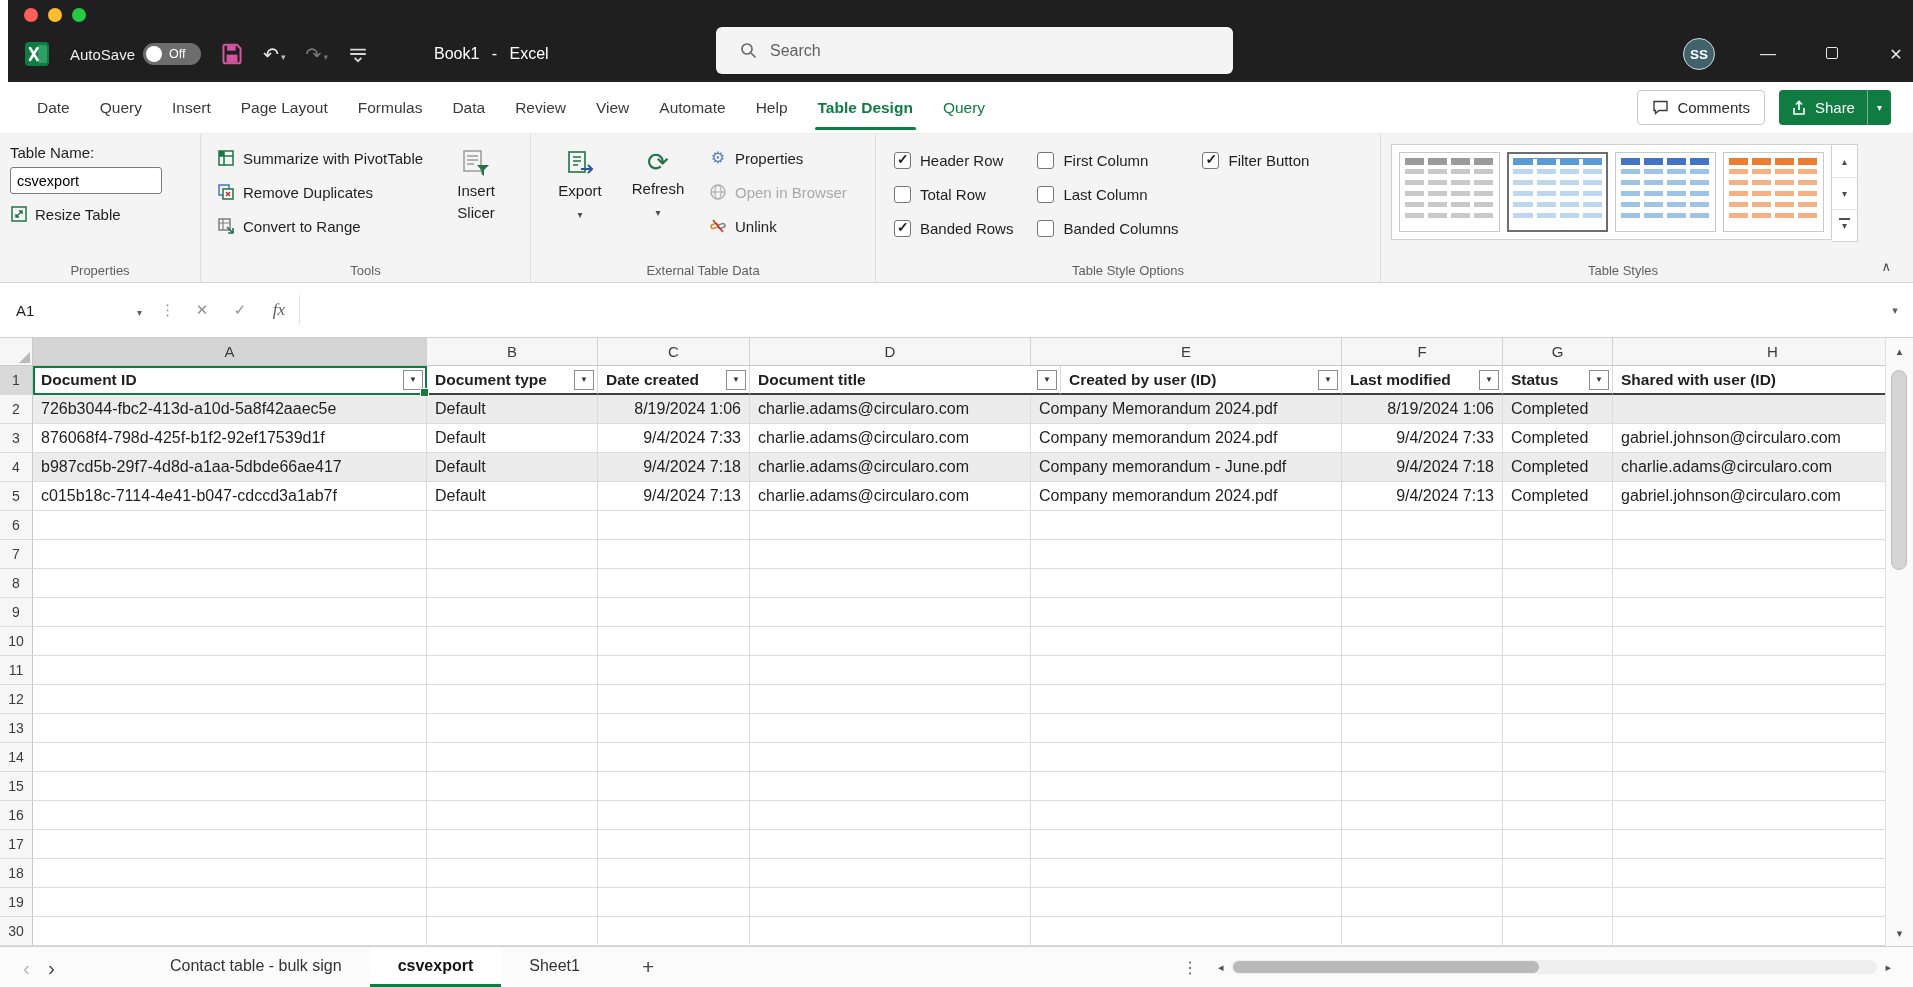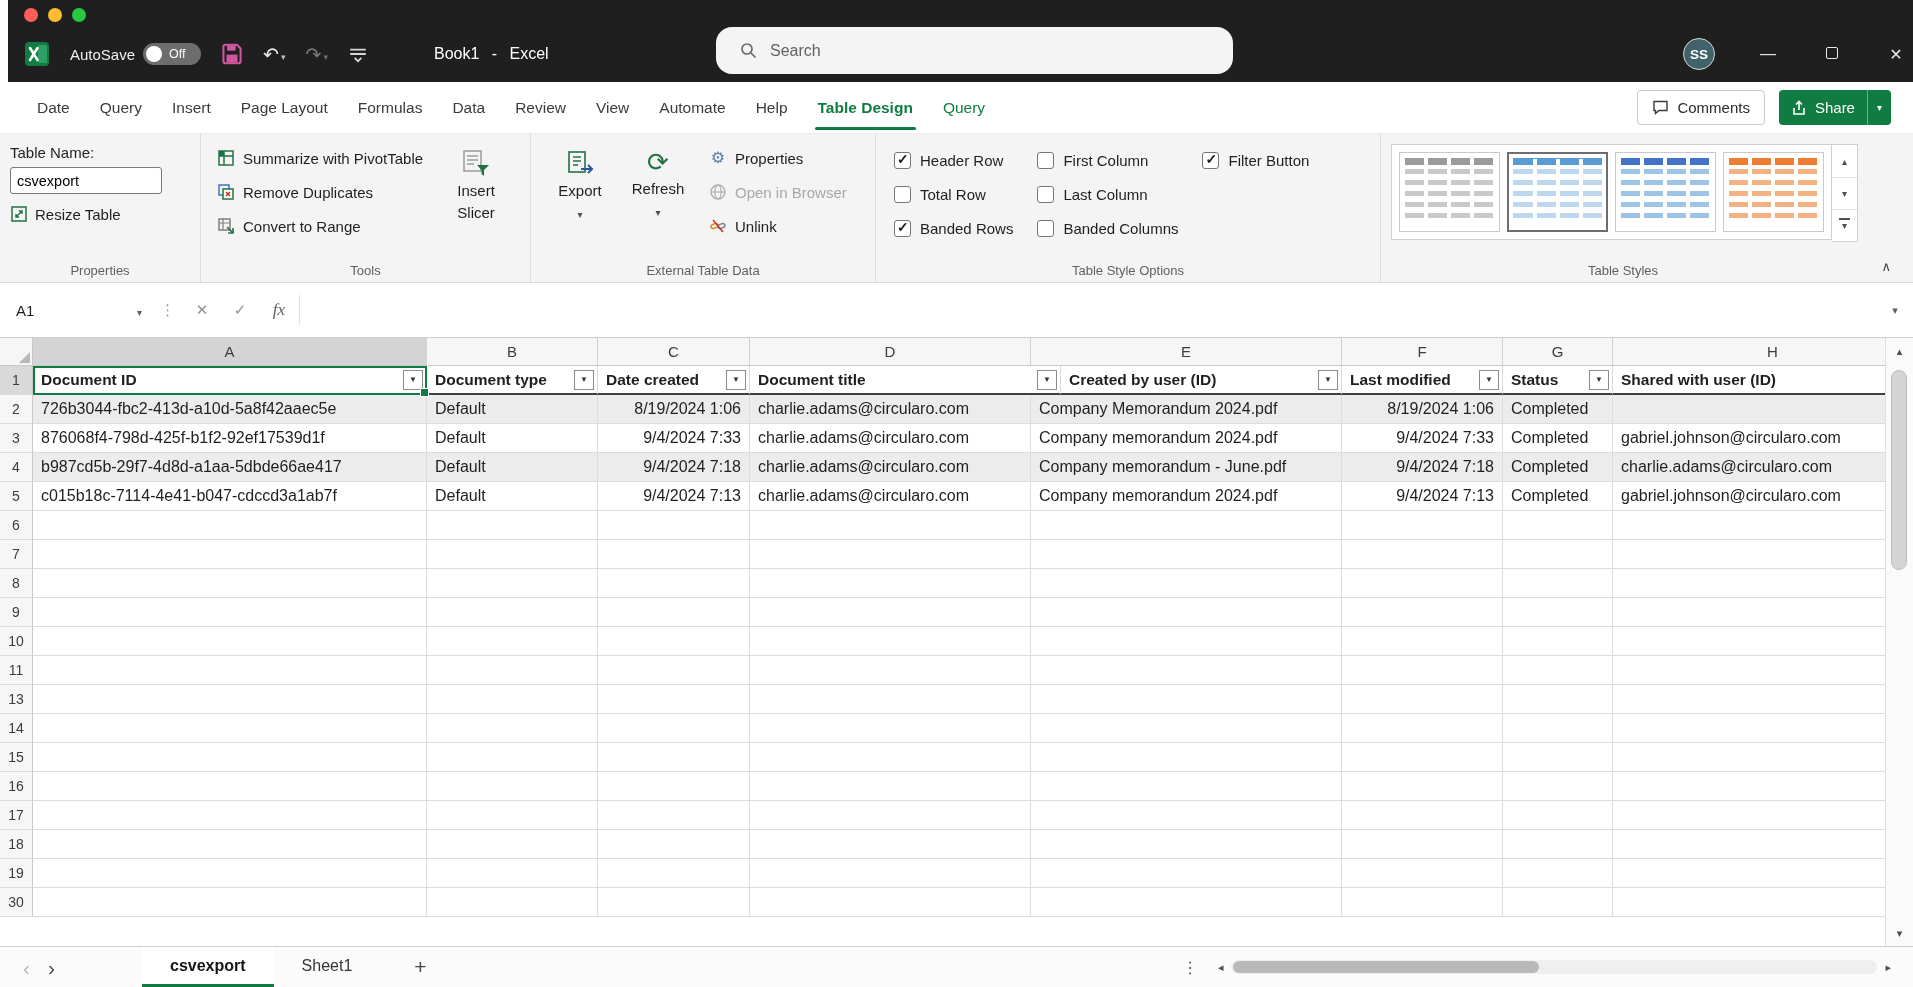--- a/index.html
+++ b/index.html
@@ -17,21 +17,21 @@
   .autosave { display:flex; align-items:center; gap:8px; font-size:15px; color:#f0f0f0; }
   .toggle { width:58px; height:22px; border-radius:11px; background:#6d6d6d; display:flex; align-items:center; padding:0 7px 0 3px; gap:7px; cursor:pointer; }
   .knob { width:16px; height:16px; background:#fff; border-radius:50%; }
   .toggle .state { color:#fff; font-size:12.5px; }
   .qbtn { display:flex; align-items:flex-end; gap:2px; cursor:pointer; }
   .uglyph { font-size:19px; line-height:19px; color:#e8e8e8; }
   .uglyph.dis { color:#7a7a7a; }
   .tinychev::after { content:"▾"; font-size:9px; color:#bdbdbd; }
   .tinychev.dis::after { color:#6f6f6f; }
   .doc-title { margin-left:46px; font-size:16px; color:#ffffff; word-spacing:8px; }
-  .searchbox { position:absolute; left:708px; top:27px; width:517px; height:47px; background:#f4f4f4; border-radius:16px; display:flex; align-items:center; gap:13px; padding-left:24px; cursor:text; }
+  .searchbox { position:absolute; left:708px; top:27px; width:517px; height:47px; background:#f4f4f4; border-radius:6px; display:flex; align-items:center; gap:13px; padding-left:24px; cursor:text; }
   .searchbox .ph { color:#616161; font-size:16px; }
   .tb-right { position:absolute; right:14px; top:34px; height:40px; display:flex; align-items:center; gap:42px; }
   .avatar { width:32px; height:32px; border-radius:50%; background:#41626b; border:1.5px solid #cfd8d8; color:#fff; font-size:13.5px; font-weight:700; display:flex; align-items:center; justify-content:center; }
   .winbtn { color:#e8e8e8; font-size:16px; cursor:pointer; width:22px; text-align:center; }
   .winbtn .sq { display:inline-block; width:12px; height:12px; border:1.4px solid #e8e8e8; border-radius:2px; }
 
   
   .menubar { position:absolute; top:82px; left:0; width:100%; height:52px; background:#fff; display:flex; align-items:stretch; padding:0 22px; border-bottom:1px solid #ececec; }
   .menu-tabs { display:flex; align-items:stretch; }
   .menu-tab { position:relative; display:flex; align-items:center; padding:0 15px; font-size:15.5px; color:#3b3b3b; cursor:pointer; white-space:nowrap; }
@@ -557,20 +557,31 @@
         <div class="ecell" style="width: 394px; text-align: left;"></div>
         <div class="ecell" style="width: 171px; text-align: left;"></div>
         <div class="ecell" style="width: 152px; text-align: right;"></div>
         <div class="ecell" style="width: 281px; text-align: left;"></div>
         <div class="ecell" style="width: 311px; text-align: left;"></div>
         <div class="ecell" style="width: 161px; text-align: right;"></div>
         <div class="ecell" style="width: 110px; text-align: left;"></div>
         <div class="ecell" style="width: 320px; text-align: left;"></div>
       </div>
       <div class="grow">
+        <div class="gut">12</div>
+        <div class="ecell" style="width: 394px; text-align: left;"></div>
+        <div class="ecell" style="width: 171px; text-align: left;"></div>
+        <div class="ecell" style="width: 152px; text-align: right;"></div>
+        <div class="ecell" style="width: 281px; text-align: left;"></div>
+        <div class="ecell" style="width: 311px; text-align: left;"></div>
+        <div class="ecell" style="width: 161px; text-align: right;"></div>
+        <div class="ecell" style="width: 110px; text-align: left;"></div>
+        <div class="ecell" style="width: 320px; text-align: left;"></div>
+      </div>
+      <div class="grow">
         <div class="gut">13</div>
         <div class="ecell" style="width: 394px; text-align: left;"></div>
         <div class="ecell" style="width: 171px; text-align: left;"></div>
         <div class="ecell" style="width: 152px; text-align: right;"></div>
         <div class="ecell" style="width: 281px; text-align: left;"></div>
         <div class="ecell" style="width: 311px; text-align: left;"></div>
         <div class="ecell" style="width: 161px; text-align: right;"></div>
         <div class="ecell" style="width: 110px; text-align: left;"></div>
         <div class="ecell" style="width: 320px; text-align: left;"></div>
       </div>
@@ -658,20 +669,21 @@
     <div class="vs-track">
       <div class="vs-thumb"></div>
     </div>
     <div class="vs-arrow dn"></div>
   </div>
 
   <div class="bottombar">
     <span class="nav-chev left dis"></span>
     <span class="nav-chev right"></span>
     <div class="stabs">
+        <div class="stab">Contact table - bulk sign</div>
         <div class="stab active">csvexport</div>
         <div class="stab">Sheet1</div>
       </div>
     <span class="addsheet"></span>
     <div class="bb-spacer"></div>
     <span class="bb-dots"></span>
     <span class="hs-arrow left"></span>
     <div class="hs-track">
       <div class="hs-thumb"></div>
     </div>

